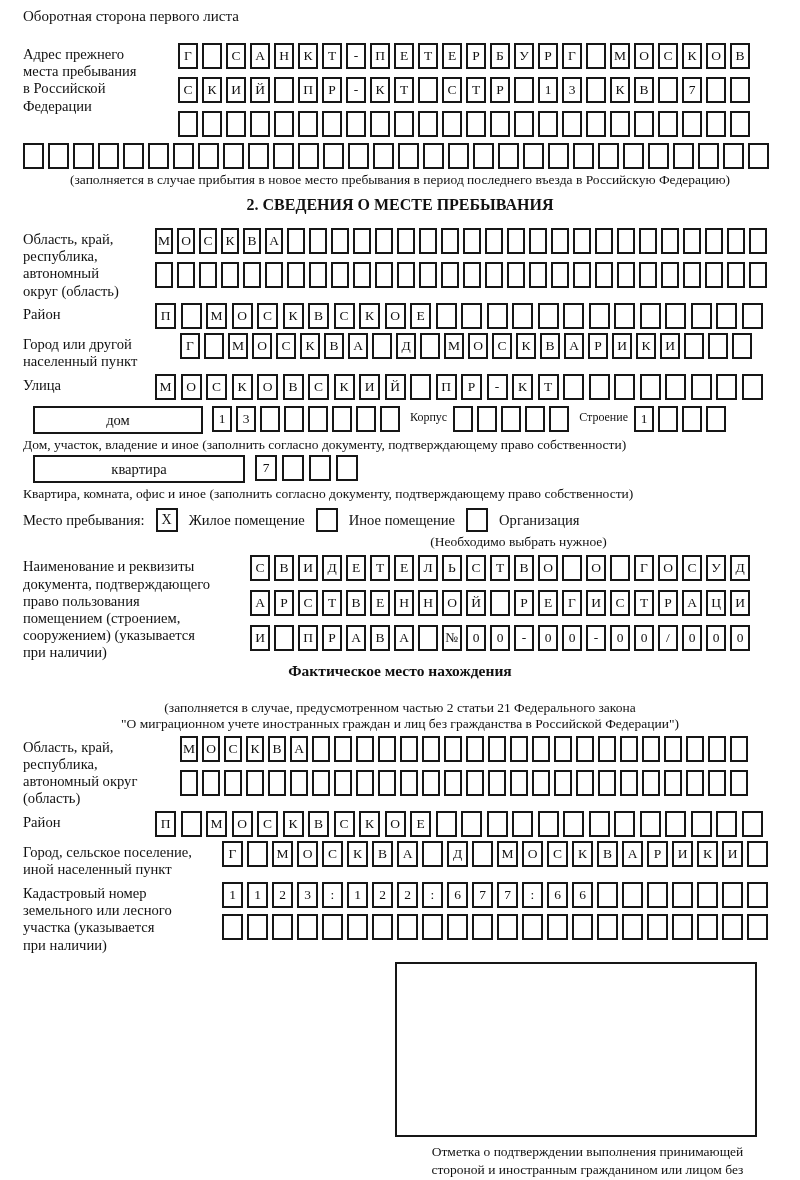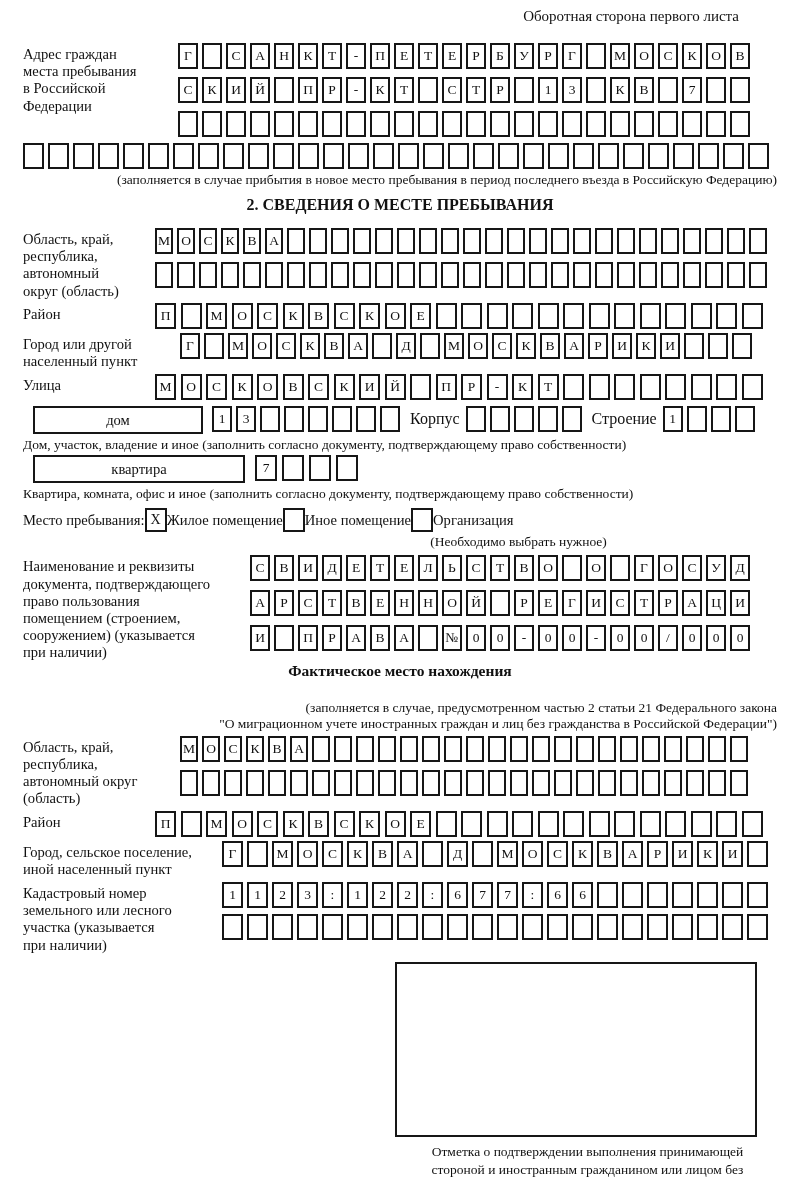--- a/index.html
+++ b/index.html
@@ -1,68 +1,68 @@
 <!DOCTYPE html>
 <html><head>
 <meta charset="utf-8">
 <style>
   html,body{margin:0;padding:0;}
   body{
     width:800px;height:1180px;overflow:hidden;background:#ffffff;color:#111;
     font-family:"Liberation Serif","DejaVu Serif",serif;
   }
   .page{box-sizing:border-box;width:800px;height:1180px;padding:8px 23px 0 23px;}
-  .hdr{text-align:right;padding-right:38px;font-size:15px;}
+  .hdr{padding-right:38px;font-size:15px;}
   .frow{display:flex;align-items:flex-start;}
   .flabel{flex:none;font-size:14.6px;line-height:1.18;white-space:pre-line;padding-top:3px;}
   .lw155{width:155px}.lw132{width:132px}.lw157{width:157px}.lw227{width:227px}.lw199{width:199px}
   .cellcol{display:flex;flex-direction:column;row-gap:8px;}
   .cellrow{display:flex;column-gap:4px;}
   .cell{box-sizing:border-box;flex:none;width:20px;height:26px;border:2px solid #161616;
         display:flex;align-items:center;justify-content:center;font-size:13.5px;}
   .r-prev .cell{width:20px}
   .r-full .cell{width:21px}
   .r-region .cell{width:18px}
   .r-24{column-gap:4.5px}.r-24 .cell{width:21px}
   .r-city .cell{width:20px}
   .r-doc .cell{width:20px}
   .r-factregion .cell{width:18px}
   .r-22 .cell{width:21px}
   .r-house .cell{width:20px}
   .r-apt{column-gap:5px}.r-apt .cell{width:22px}
   .mt{margin-top:18px}
   .note{font-size:13.5px;margin-top:20px;}
-  .center{text-align:right;}
+  .center{text-align:center;}
   .sect-title{text-align:center;font-weight:bold;font-size:16px;margin:8px 0 14px 0;}
   .fact-title{text-align:center;font-weight:bold;font-size:15.5px;margin:0 0 4px 0;}
   .pre{white-space:pre-line;}
   .wbox{box-sizing:border-box;border:2px solid #161616;height:28px;display:flex;
         align-items:center;justify-content:center;font-size:14.6px;flex:none;}
   .dom{width:170px;margin-right:9px;}
   .kv{width:212px;margin-right:10px;}
-  .inl{font-size:16px;margin:4px 6px 0 10px;flex:none;}
+  .inl{font-size:12px;margin:4px 6px 0 10px;flex:none;}
   .houserow{display:flex;align-items:flex-start;margin-left:10px;margin-top:6px;}
-  .stayrow{display:flex;align-items:center;margin-top:6px;column-gap:0;font-size:14.6px;}
+  .stayrow{display:flex;align-items:center;margin-top:6px;column-gap:11px;font-size:14.6px;}
   .cb{box-sizing:border-box;width:22px;height:24px;border:2px solid #161616;flex:none;
       display:flex;align-items:center;justify-content:center;font-size:14px;}
   .staynote{margin-left:237px;margin-top:2px;text-align:center;}
   .stamp-wrap{margin-left:372px;width:385px;margin-top:8px;}
   .stamp-box{box-sizing:border-box;width:362px;height:175px;border:2px solid #161616;margin-bottom:6px;}
   .stamp-note{width:100%;text-align:center;font-size:13.5px;line-height:1.32;}
   .gap2{margin-top:2px}.gap3{margin-top:3px}.gap4{margin-top:4px}.gap5{margin-top:5px}.gap6{margin-top:6px}
 </style>
 </head>
 <body>
 
 <div class="page">
 
   <div class="hdr">Оборотная сторона первого листа</div>
 
   <div class="frow mt">
-    <div class="flabel lw155">Адрес граждан
+    <div class="flabel lw155">Адрес прежнего
 места пребывания
 в Российской
 Федерации</div>
     <div class="cellcol">
       <div class="cellrow r-prev">
           <span class="cell">Г</span>
           <span class="cell"></span>
           <span class="cell">С</span>
           <span class="cell">А</span>
           <span class="cell">Н</span>

